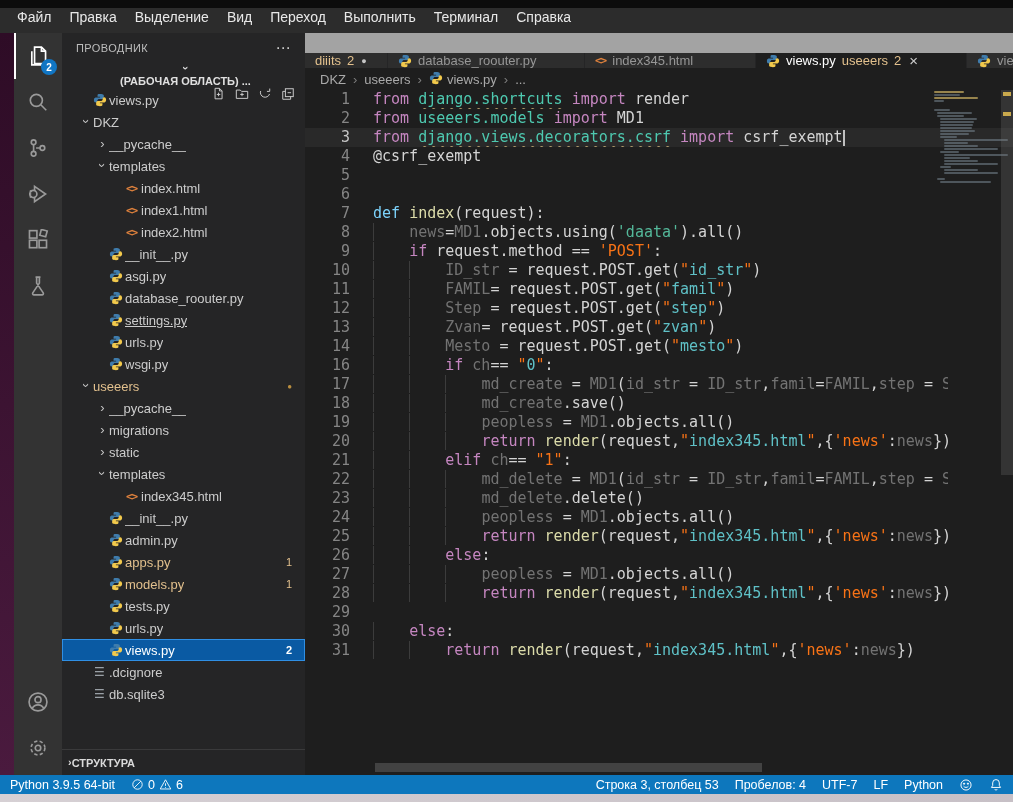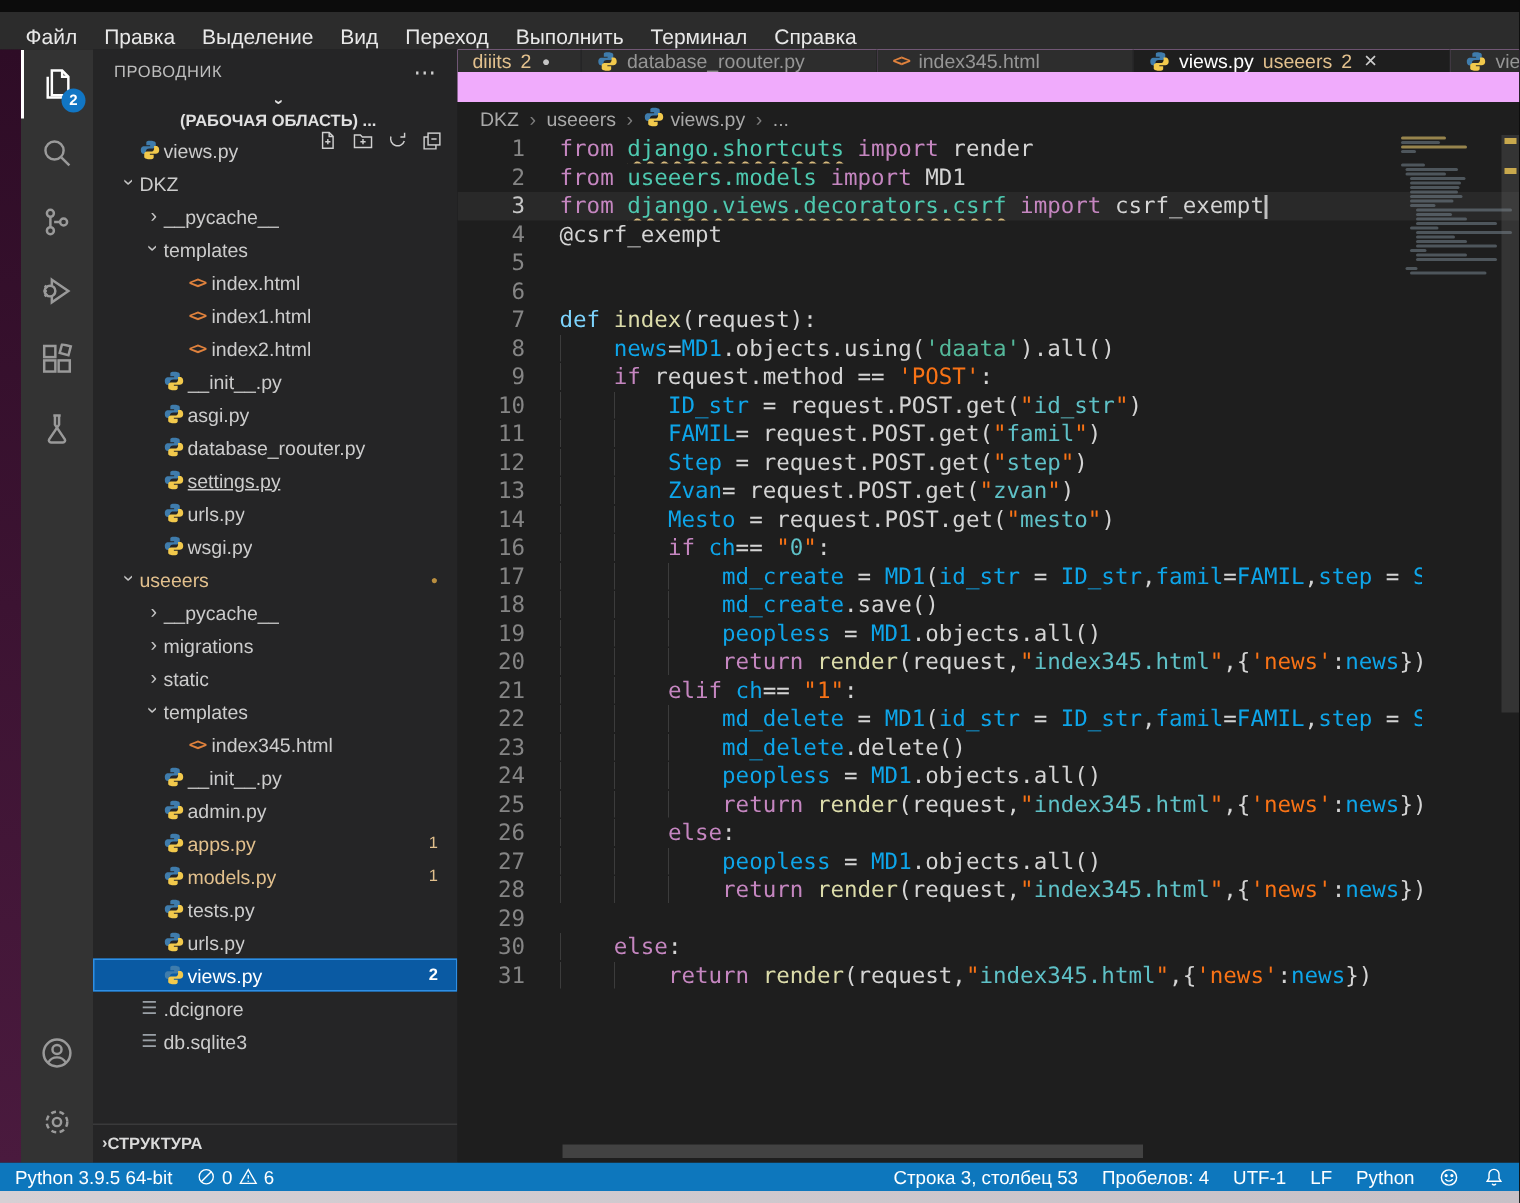--- a/index.html
+++ b/index.html
@@ -1,19 +1,19 @@
 <!DOCTYPE html>
 <html><head>
 <meta charset="utf-8">
 <style>
   html,body{margin:0;padding:0;background:#000;}
   #app{width:1013px;height:802px;position:relative;overflow:hidden;background:#1e1e1e;
        font-family:"Liberation Sans","DejaVu Sans",sans-serif;color:#ccc;-webkit-font-smoothing:antialiased;}
   .topstrip{height:8px;background:#0c0c0c;}
-  .menubar{height:25px;background:#2c2c2c;display:flex;align-items:flex-end;padding-left:8px;font-size:14px;color:#e8e8e8;}
+  .menubar{height:25px;background:#2c2c2c;display:flex;align-items:flex-start;padding-left:8px;font-size:14px;color:#e8e8e8;}
   .menu-item{padding:1px 9px;cursor:default;}
   .main{display:flex;height:742px;}
   .desktop-strip{width:14px;background:linear-gradient(180deg,#2e0c26,#4a1a3e);}
   .activitybar{width:48px;background:#333333;display:flex;flex-direction:column;align-items:center;}
   .ab-icon{width:48px;height:46px;display:flex;align-items:center;justify-content:center;color:#9a9a9a;position:relative;}
   .ab-icon svg{stroke:currentColor;fill:none;stroke-width:1.2;}
   .ab-icon.active{color:#fff;box-shadow:inset 2px 0 0 #fff;}
   .ab-badge{position:absolute;right:5px;bottom:4px;min-width:16px;height:16px;border-radius:50%;
             background:#1176c4;color:#fff;font-size:10px;display:flex;align-items:center;justify-content:center;font-weight:bold;}
   .ab-bottom{margin-top:auto;display:flex;flex-direction:column;align-items:center;padding-bottom:4px;}
@@ -36,21 +36,21 @@
   .row .lbl{white-space:nowrap;overflow:hidden;text-overflow:ellipsis;}
   .row .lbl.mod{color:#e2c08d;}
   .row .badge{margin-left:auto;margin-right:13px;font-size:11px;color:#e2c08d;}
   .row.selected .badge{color:#fff;font-weight:bold;}
   .row .gdot{margin-left:auto;margin-right:13px;font-size:8px;color:#b98e3f;}
   .html-ico{color:#e0823d;font-size:11px;font-weight:bold;letter-spacing:-1px;font-family:"DejaVu Sans Mono",monospace;}
   .txt-ico{color:#9aa0a6;font-size:12px;}
   .sb-bottom{height:25px;border-top:1px solid #3a3a3b;display:flex;align-items:center;font-weight:bold;font-size:11px;color:#dadada;padding-left:6px;}
   
   .editor{flex:1;display:flex;flex-direction:column;background:#1e1e1e;position:relative;min-width:0;}
-  .tabbar{height:35px;background:#f0abfc;display:flex;align-items:flex-start;overflow:hidden;}
+  .tabbar{height:35px;background:#a3a3a3;display:flex;align-items:flex-end;overflow:hidden;}
   .tab{display:flex;align-items:center;padding:0 10px;background:#2d2d2d;color:#969696;font-size:13px;
        border-right:1px solid #252526;flex:none;overflow:hidden;white-space:nowrap;cursor:pointer;}
   .tab.active{background:#1e1e1e;color:#ffffff;}
   .tab .fico{margin-right:6px;display:flex;align-items:center;}
   .tab .part+.part{margin-left:6px;}
   .tab .part.mod{color:#e2c08d;}
   .tab .dirty{margin-left:7px;color:#c5c5c5;font-size:9px;}
   .tab .close{margin-left:8px;color:#cccccc;font-size:15px;line-height:1;}
   .breadcrumbs{height:22px;display:flex;align-items:center;font-size:13px;color:#a9a9a9;padding-left:15px;gap:7px;}
   .bc-sep{color:#7d7d7d;font-size:13px;}
@@ -75,21 +75,21 @@
   .statusbar{height:19px;display:flex;align-items:center;color:#ffffff;font-size:12.5px;padding:0 10px;}
   .sb-item{display:flex;align-items:center;gap:4px;margin-right:16px;white-space:nowrap;}
   .sb-right{margin-left:auto;display:flex;align-items:center;}
   .sb-right .sb-item{margin-right:0;margin-left:16px;}
   .statusbar svg{stroke:#fff;fill:none;stroke-width:1.1;}
   .bottomstrip{height:8px;background:linear-gradient(90deg,#d6d0d4,#c7c0c6);}
 </style>
 <style>.tok-k{color:#c586c0;}
 .tok-d{color:#7dd3fc;}
 .tok-f{color:#dcdcaa;}
-.tok-v{color:#0ea5e9;}
+.tok-v{color:#737373;}
 .tok-w{color:#d4d4d4;}
 .tok-s{color:#f97316;}
 .tok-tl{color:#5fc1c7;}
 .tok-g{color:#54b89a;}
 .tok-m{color:#4ec9b0;}
 .statusbar{background:#0d77bd;}</style></head>
 <body>
 
 <div id="app">
   <div class="topstrip"></div>
@@ -566,21 +566,21 @@
         <span>0</span>
         <svg width="13" height="13" viewBox="0 0 16 16">
           <path d="M8 2.2L14.5 13.5h-13z"></path>
           <path d="M8 6.5v3.2M8 11.3v.9"></path>
         </svg>
         <span>6</span>
       </div>
       <div class="sb-right">
         <div class="sb-item">Строка 3, столбец 53</div>
         <div class="sb-item">Пробелов: 4</div>
-        <div class="sb-item">UTF-1</div>
+        <div class="sb-item">UTF-7</div>
         <div class="sb-item">LF</div>
         <div class="sb-item">Python</div>
         <div class="sb-item">
           <svg width="14" height="14" viewBox="0 0 16 16">
             <circle cx="8" cy="8" r="5.8"></circle>
             <circle cx="5.8" cy="6.5" r=".7" fill="#fff"></circle>
             <circle cx="10.2" cy="6.5" r=".7" fill="#fff"></circle>
             <path d="M5.2 9.3a3.4 3.4 0 005.6 0"></path>
           </svg>
         </div>

